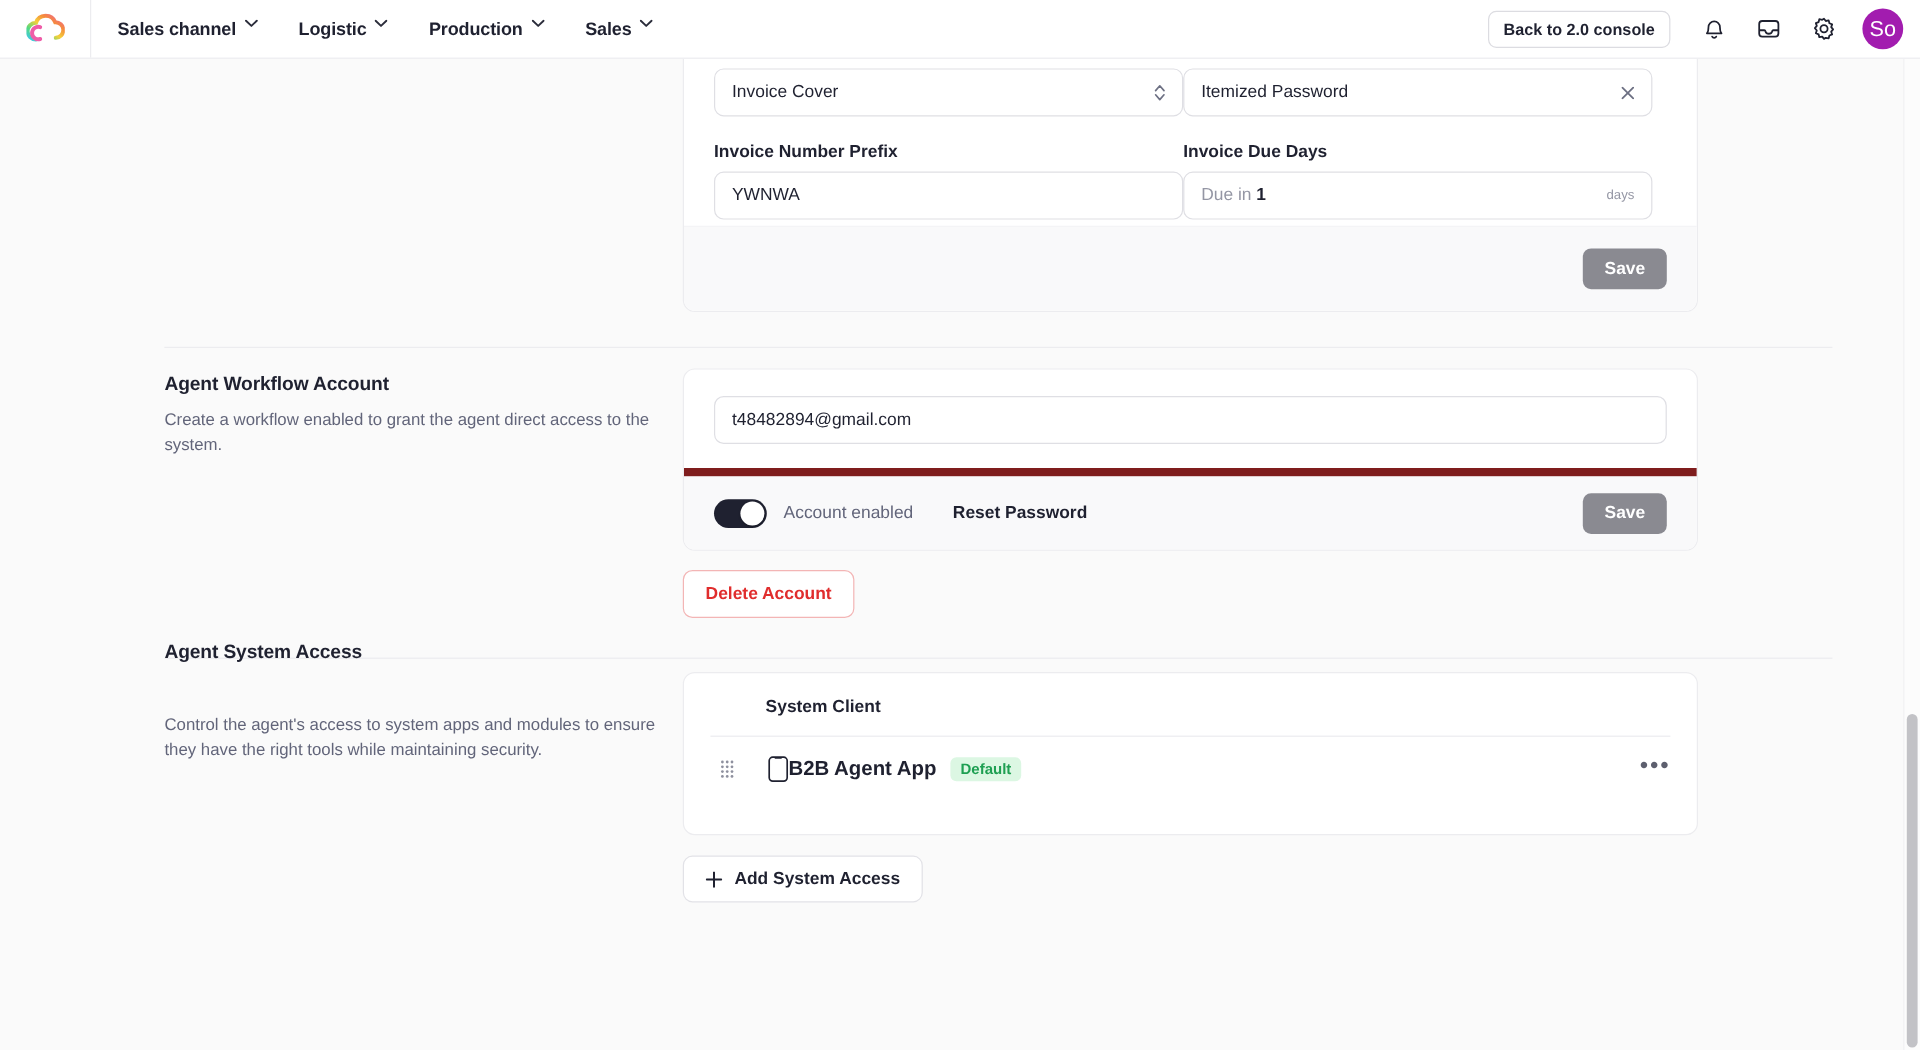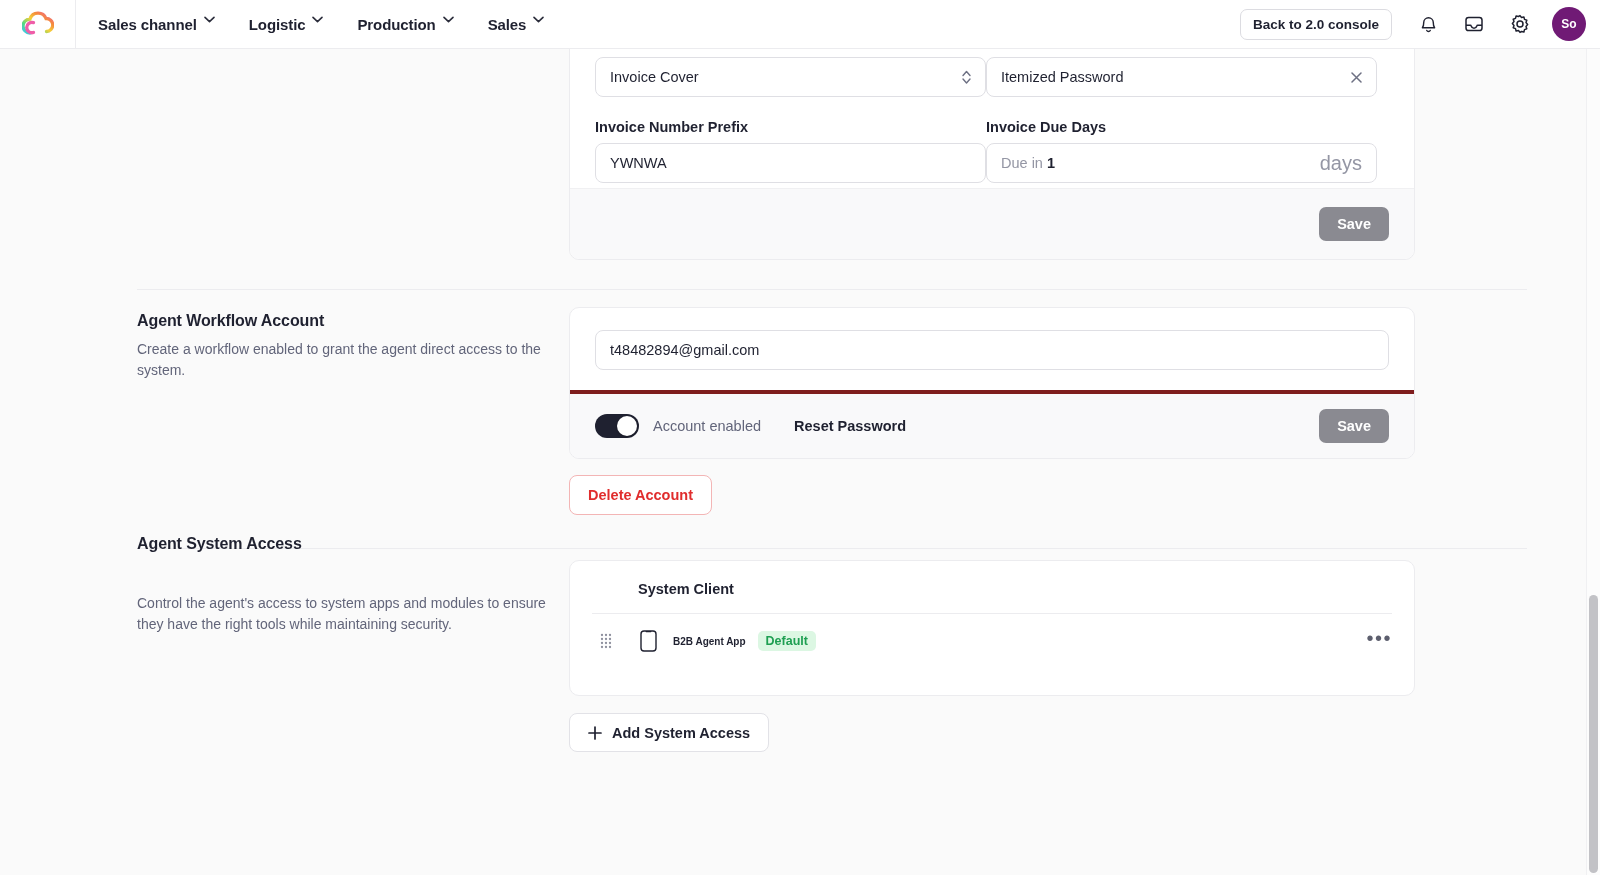--- a/index.html
+++ b/index.html
@@ -46,23 +46,23 @@
     cursor: pointer; white-space: nowrap;
     margin-right: 10px;
   }
   .icon-btn {
     width: 40px; height: 40px; border-radius: 8px;
     display: flex; align-items: center; justify-content: center;
     cursor: pointer; background: transparent; border: none;
   }
   .avatar {
     width: 34px; height: 34px; border-radius: 50%;
-    background: #701a75; color: #fff;
+    background: #a21caf; color: #fff;
     display: flex; align-items: center; justify-content: center;
-    font-size: 12px; font-weight: 700; cursor: pointer;
+    font-size: 18px; font-weight: 400; cursor: pointer;
     margin-left: 6px;
   }
 
   
   .blur-layer { position:absolute; top:0; left:0; width:1600px; height:49px; overflow:hidden; z-index:40;}
   .blur-text {
     position: absolute;
     font-size: 15px; font-weight: 700; color: #5d5f6e;
     filter: blur(4px); opacity: .45;
     white-space: nowrap;
@@ -94,21 +94,21 @@
   .input {
     height: 40px; width: 100%;
     border: 1px solid #dfdfe4; border-radius: 8px;
     background: #fff;
     display: flex; align-items: center;
     padding: 0 14px;
     font-size: 14.5px; color: #1f2130;
     position: relative;
   }
   .input .val { flex: 1; }
-  .input .suffix { color: #9496a4; font-size: 20px; }
+  .input .suffix { color: #9496a4; font-size: 11px; }
   .placeholder-txt { color: #9496a4; }
   .strong-num { color:#1f2130; font-weight:700; }
 
   .stepper { position:absolute; right:13px; top:50%; transform:translateY(-50%); width:11px; height:17px;}
   .clear-x {
     position:absolute; right:9px; top:50%; transform:translateY(-50%);
     width:22px; height:22px; border-radius:50%;
     display:flex;align-items:center;justify-content:center;
     cursor:pointer;
   }
@@ -144,21 +144,21 @@
     position: absolute;
     font-size: 14px; color: #62657a; line-height: 1.52;
     width: 415px;
   }
 
   
   #workflow-card { left: 569px; top: 258px; width: 846px; height: 152px; }
   .wf-input-wrap { padding: 22px 25px 0 25px; }
   .wf-footer {
     position: absolute; left: 0; bottom: 0; width: 100%; height: 68px;
-    background: #f9f9fa; border-top: 4px solid #7f1d1d;
+    background: #f9f9fa; border-top: 7px solid #7f1d1d;
     display: flex; align-items: center;
     padding: 0 25px; border-radius: 0 0 9px 9px;
   }
   .toggle {
     width: 44px; height: 24px; border-radius: 12px;
     background: #1f2130; position: relative; cursor: pointer;
     flex: 0 0 auto;
   }
   .toggle .knob {
     position: absolute; top: 2px; left: 22px;
@@ -187,21 +187,21 @@
   .sys-head {
     font-size: 14.5px; font-weight: 700; color: #1f2130;
     padding: 20px 0 0 68px;
   }
   .sys-divider { margin: 16px 22px 0 22px; height: 1px; background: #ececef; }
   .sys-row {
     display: flex; align-items: center; height: 54px; padding: 0 22px 0 30px;
   }
   .drag-dots { width: 12px; height: 16px; flex:0 0 auto; cursor: grab; }
   .phone-ico { margin-left: 28px; width: 17px; height: 22px; flex:0 0 auto; }
-  .sys-name { font-size: 10px; font-weight: 700; color: #1f2130; margin-left: 16px; }
+  .sys-name { font-size: 17px; font-weight: 700; color: #1f2130; }
   .badge {
     margin-left: 12px;
     background: #dcf7e3; color: #1e9f52;
     border-radius: 5px; padding: 3px 8px;
     font-size: 12.5px; font-weight: 600;
   }
   .dots-menu {
     margin-left: auto; color: #5d5f6e; font-size: 20px;
     letter-spacing: 1.5px; cursor: pointer; line-height: 1;
     padding-bottom: 6px;

